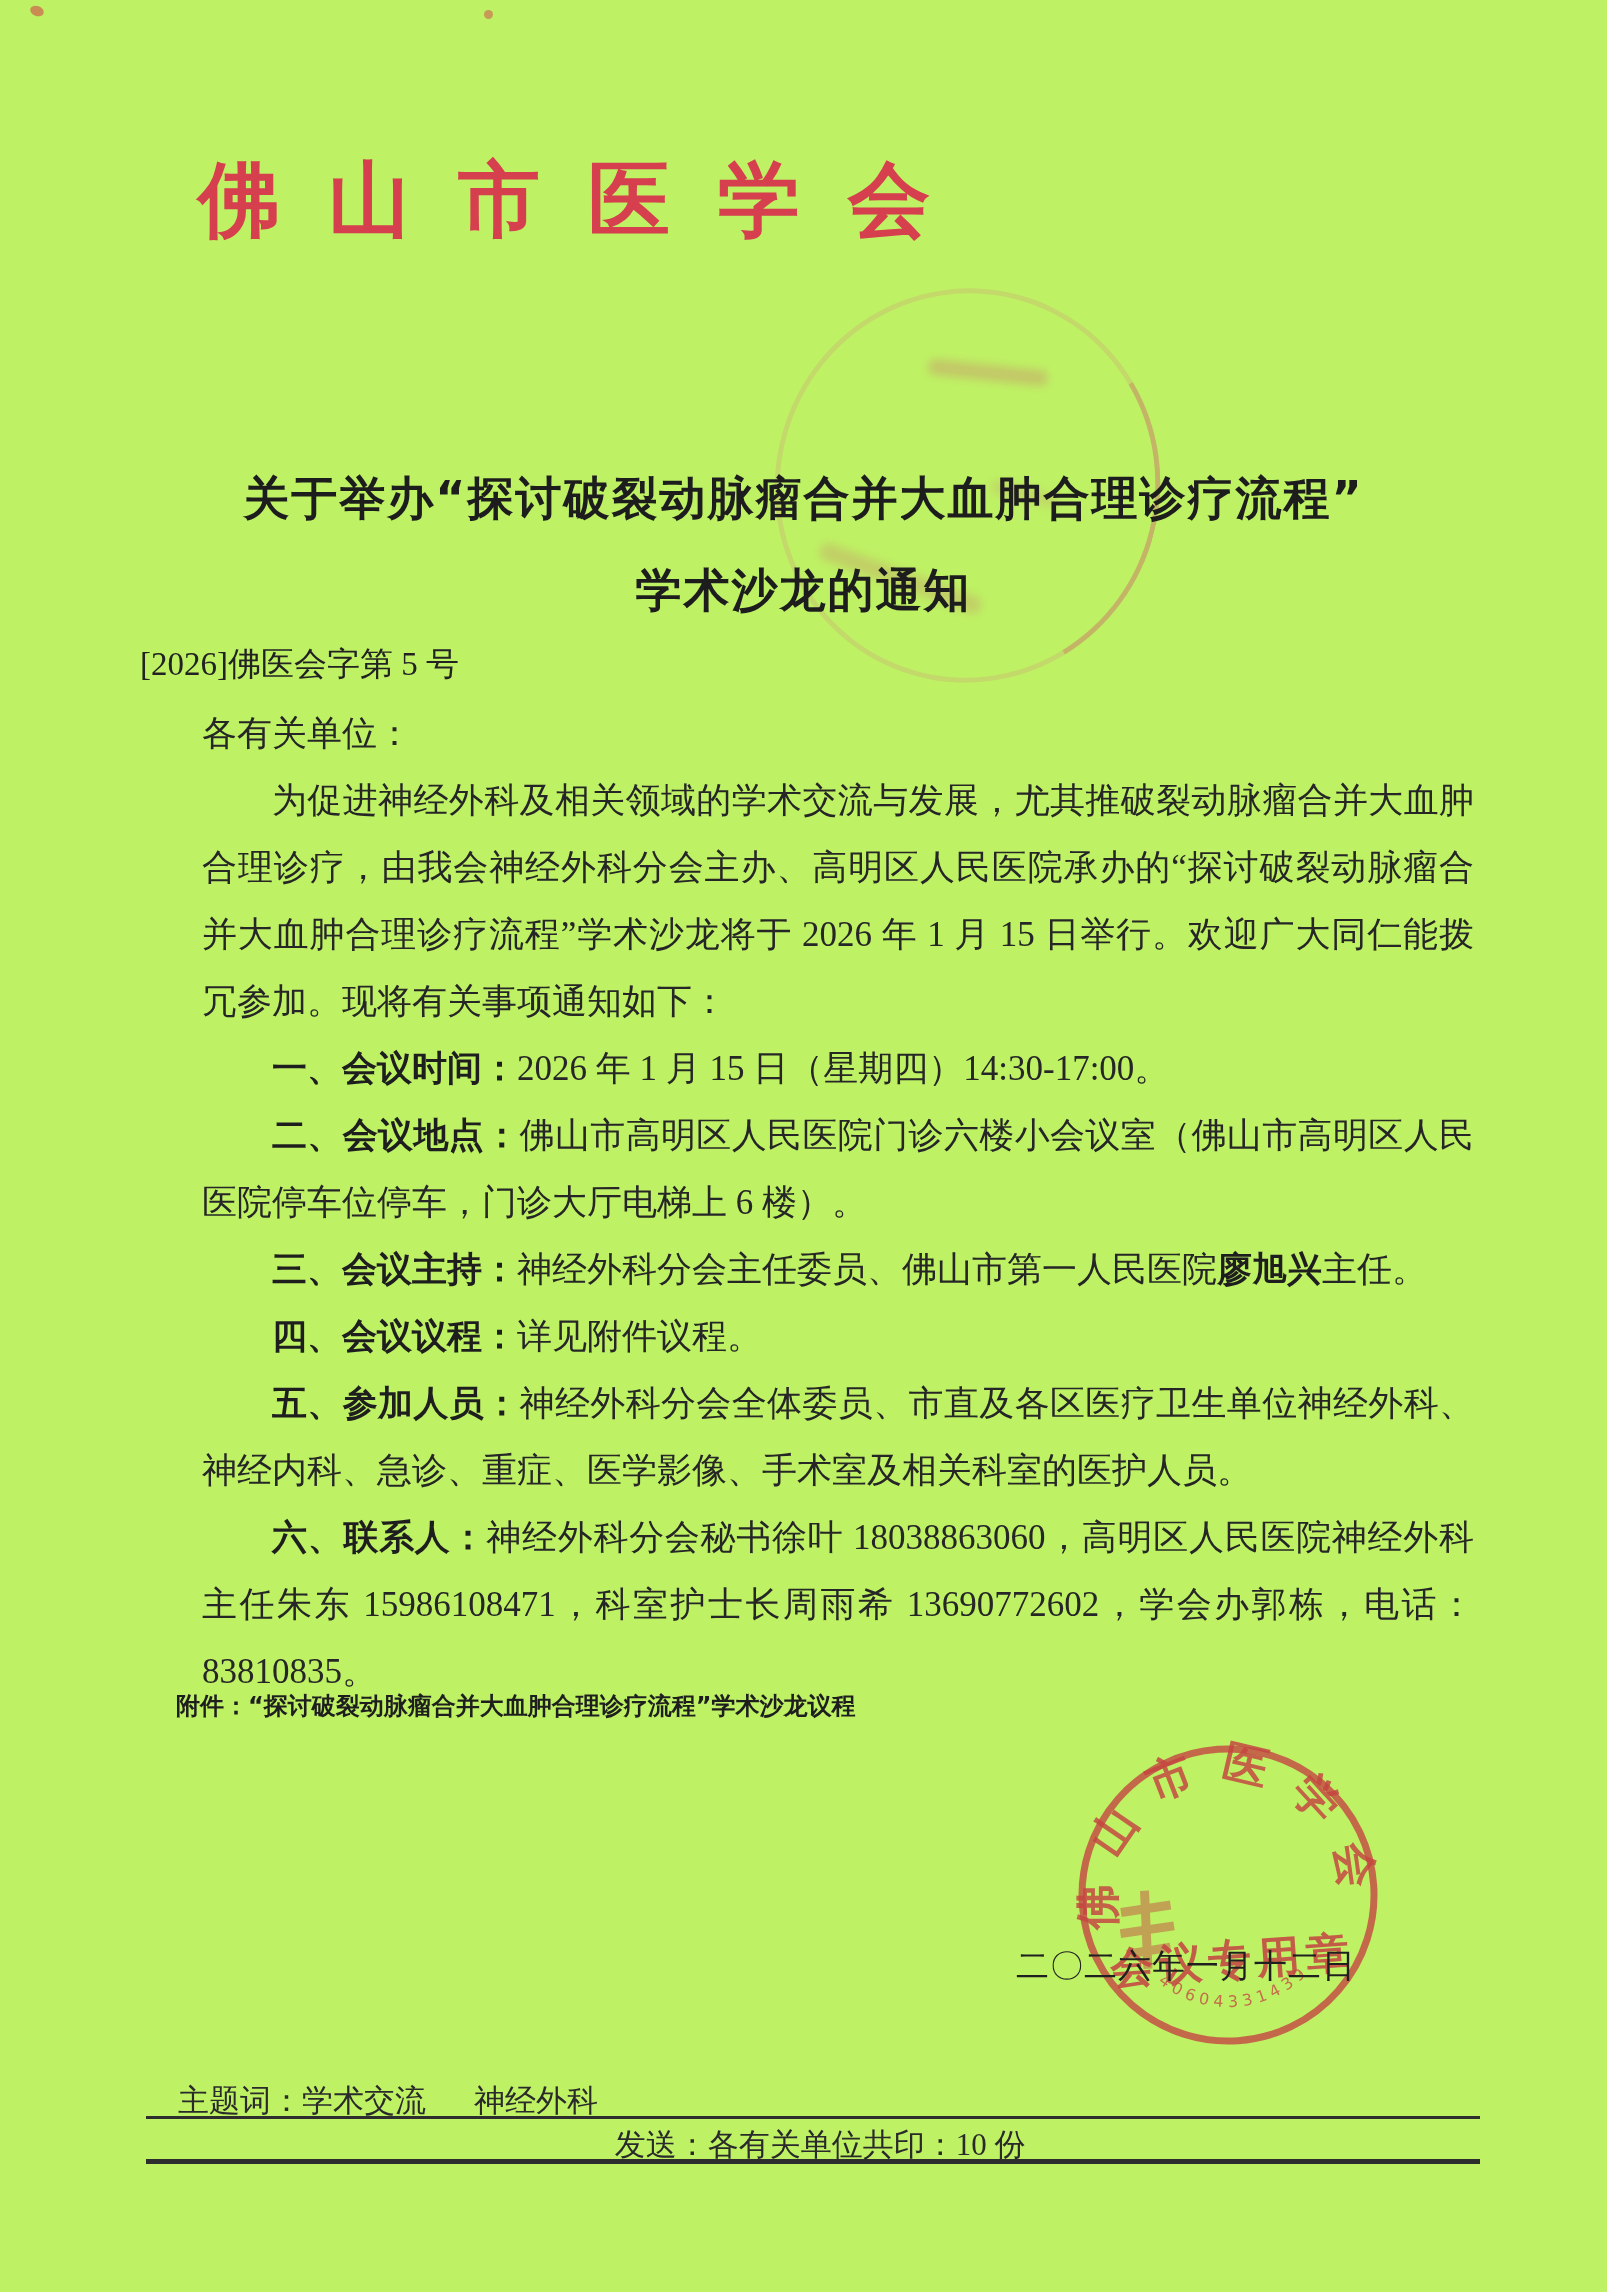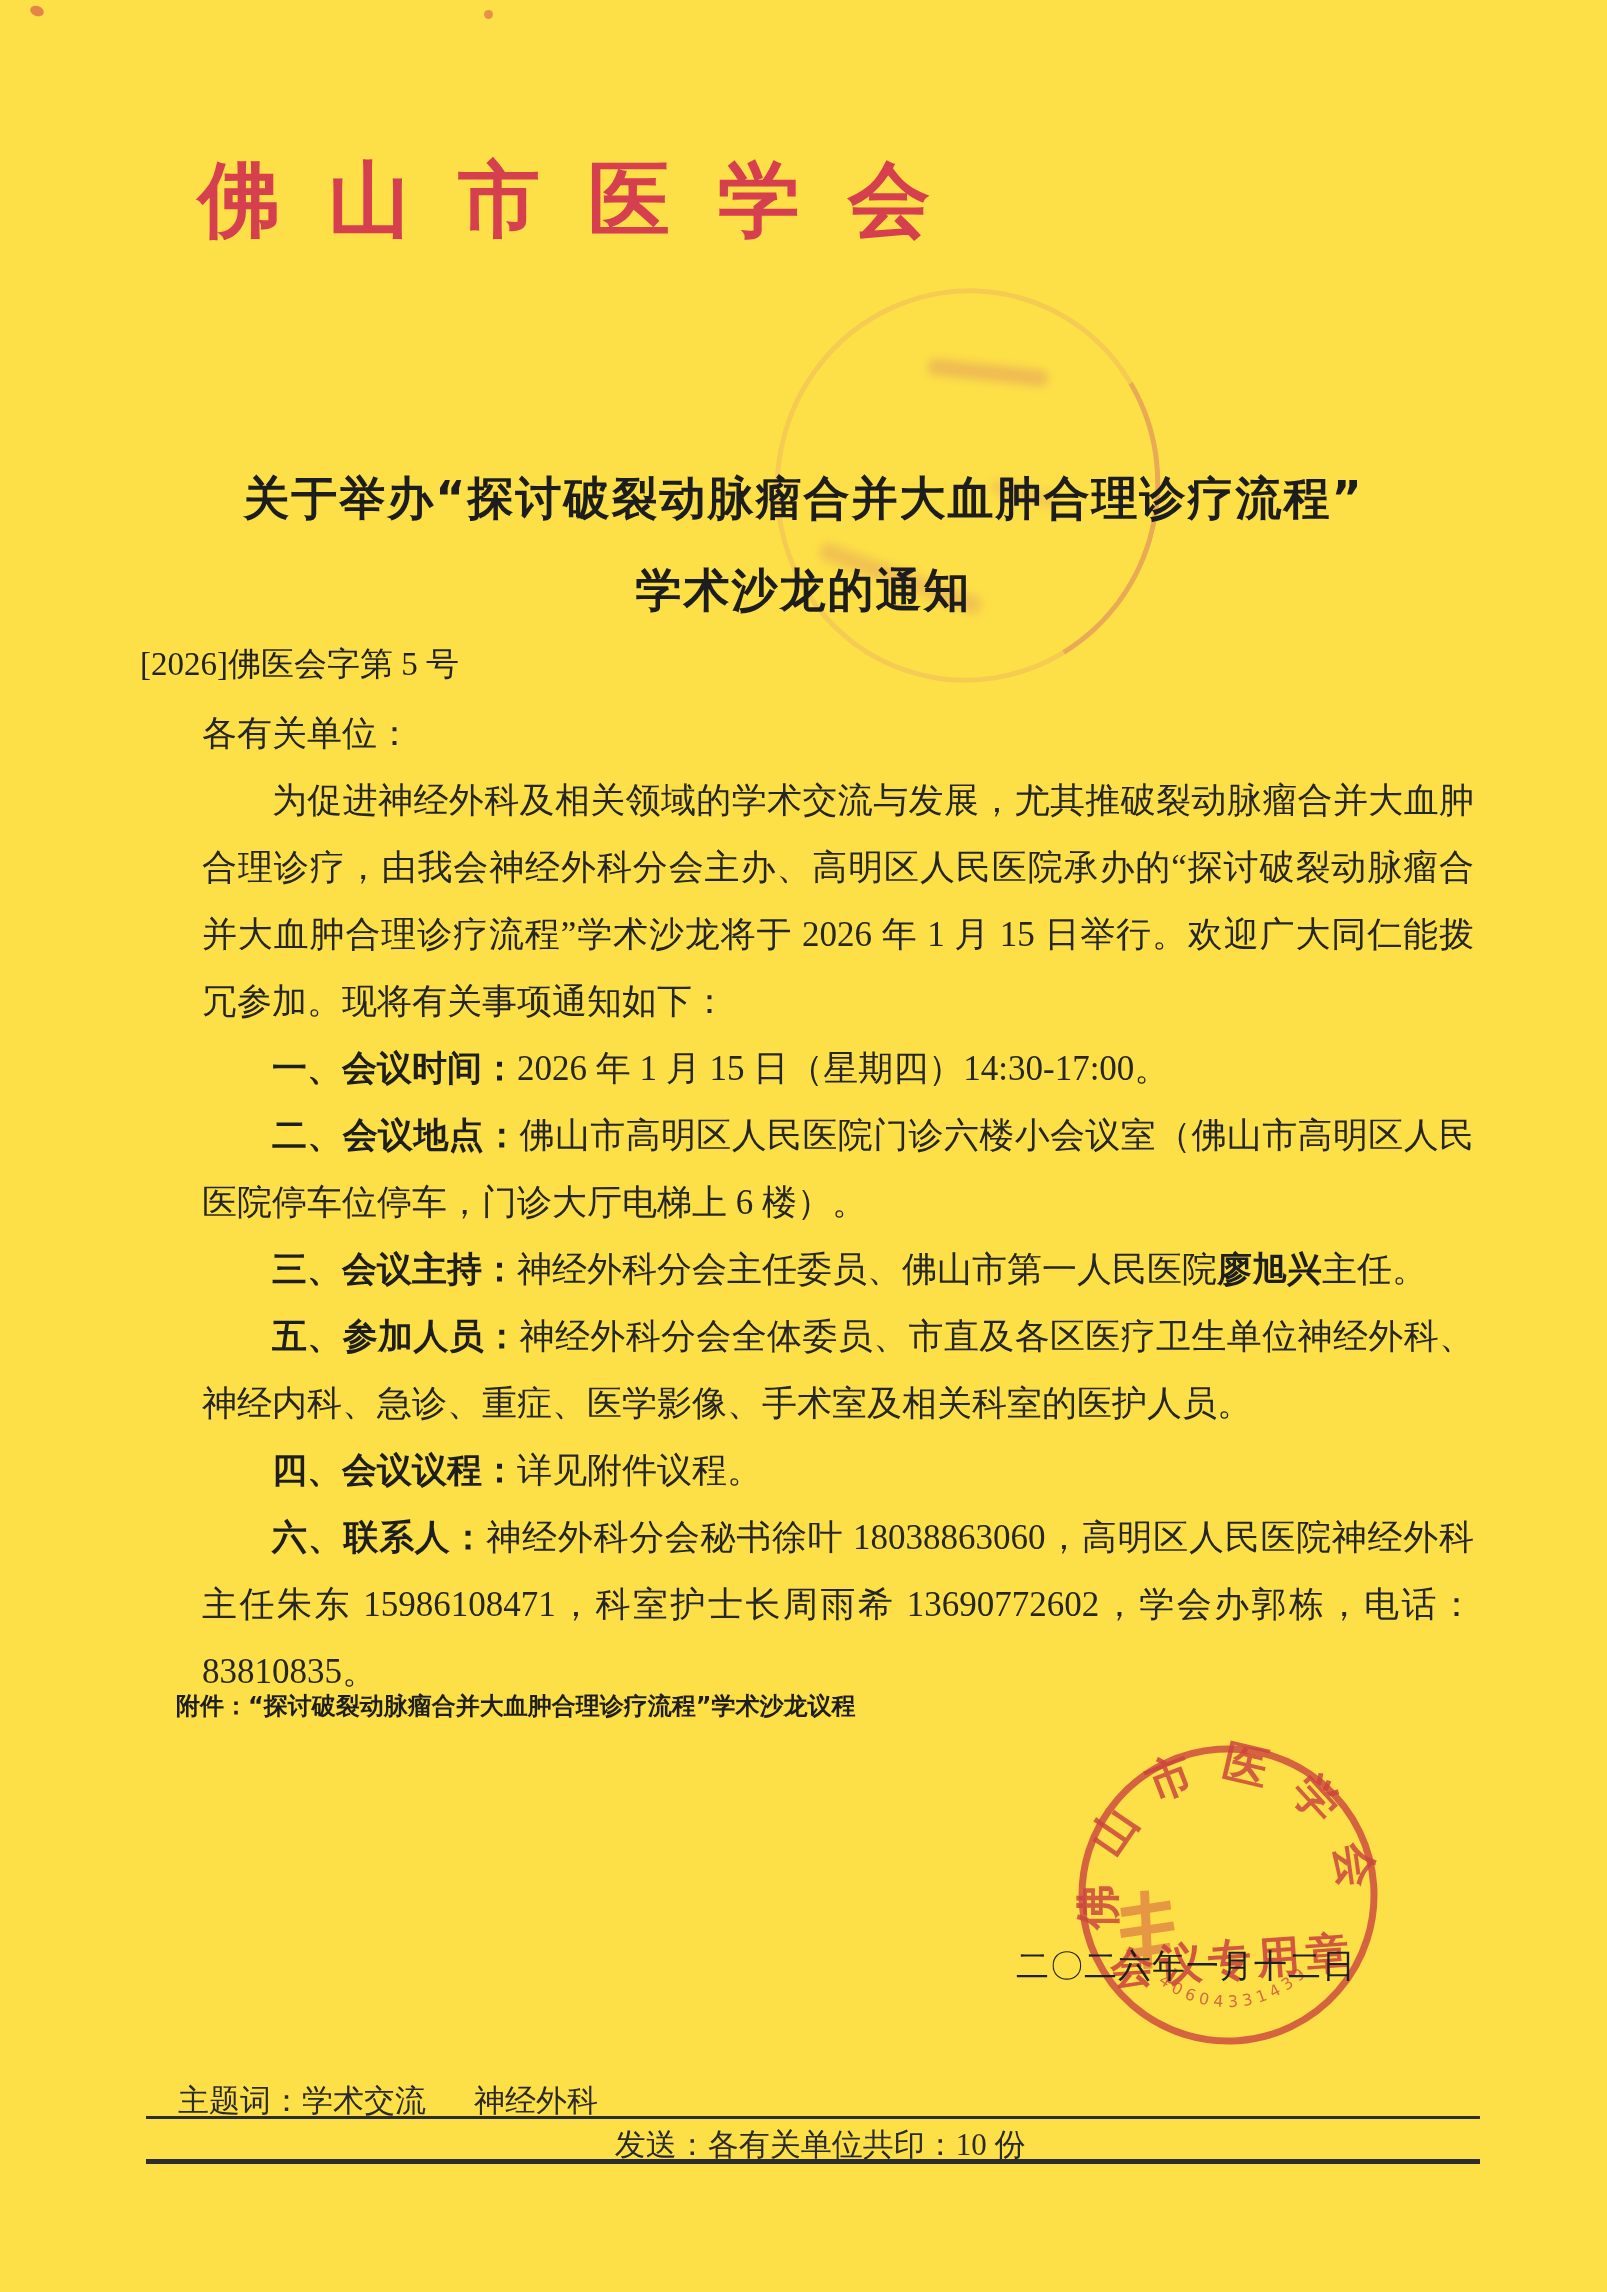--- a/index.html
+++ b/index.html
@@ -1,18 +1,18 @@
 <!DOCTYPE html>
 <html><head>
 <meta charset="utf-8">
 <style>
   html,body{margin:0;padding:0;background:#e8e8e8;}
   .page{
     position:relative; width:1607px; height:2292px; margin:0 auto;
-    background:#fde047; overflow:hidden;
+    background:#bef264; overflow:hidden;
     font-family:"Liberation Serif","DejaVu Serif",serif;
     color:#262626;
   }
   
   .speck{position:absolute;background:rgba(210,60,70,.8);border-radius:50%;}
   .speck.s1{left:30px;top:6px;width:14px;height:10px;transform:rotate(20deg);opacity:.7;}
   .speck.s2{left:484px;top:10px;width:9px;height:9px;opacity:.6;}
   
   .org-header{
     position:absolute; left:198px; top:146px;
@@ -96,23 +96,23 @@
   <div class="body">
     <p>各有关单位：</p>
     <p class="indent">为促进神经外科及相关领域的学术交流与发展，尤其推破裂动脉瘤合并大血肿合理诊疗，由我会神经外科分会主办、高明区人民医院承办的“探讨破裂动脉瘤合并大血肿合理诊疗流程”学术沙龙将于 2026 年 1 月 15 日举行。欢迎广大同仁能拨冗参加。现将有关事项通知如下：</p>
 
     <p class="indent"><span class="lbl">一、会议时间：</span><span>2026 年 1 月 15 日（星期四）14:30-17:00。</span><span class="b-name"></span><span></span></p>
 
     <p class="indent"><span class="lbl">二、会议地点：</span><span>佛山市高明区人民医院门诊六楼小会议室（佛山市高明区人民医院停车位停车，门诊大厅电梯上 6 楼）。</span><span class="b-name"></span><span></span></p>
 
     <p class="indent"><span class="lbl">三、会议主持：</span><span>神经外科分会主任委员、佛山市第一人民医院</span><span class="b-name">廖旭兴</span><span>主任。</span></p>
 
+    <p class="indent"><span class="lbl">四、会议议程：</span><span>详见附件议程。</span><span class="b-name"></span><span></span></p>
+
     <p class="indent"><span class="lbl">五、参加人员：</span><span>神经外科分会全体委员、市直及各区医疗卫生单位神经外科、神经内科、急诊、重症、医学影像、手术室及相关科室的医护人员。</span><span class="b-name"></span><span></span></p>
-
-    <p class="indent"><span class="lbl">四、会议议程：</span><span>详见附件议程。</span><span class="b-name"></span><span></span></p>
 
     <p class="indent"><span class="lbl">六、联系人：</span><span>神经外科分会秘书徐叶 18038863060，高明区人民医院神经外科主任朱东 15986108471，科室护士长周雨希 13690772602，学会办郭栋，电话：83810835。</span><span class="b-name"></span><span></span></p>
   </div>
 
   <div class="attachment">附件：“探讨破裂动脉瘤合并大血肿合理诊疗流程”学术沙龙议程</div>
 
   <div class="issue-date">二〇二六年一月十二日</div>
 
   <div class="seal-bottom">
     <svg width="320" height="320" viewBox="0 0 320 320">

